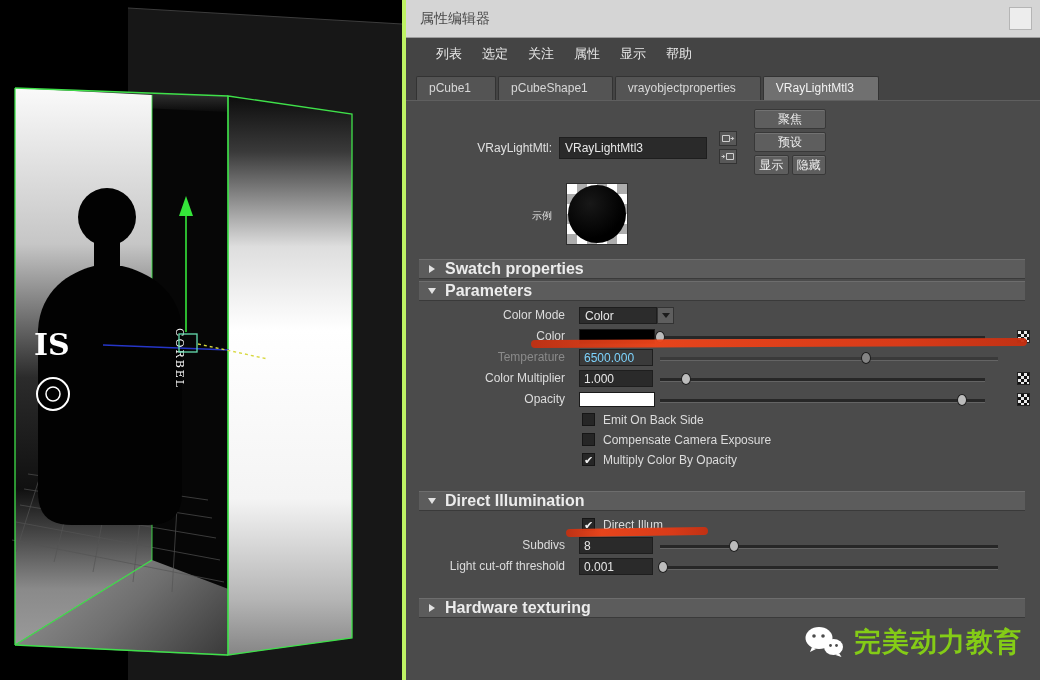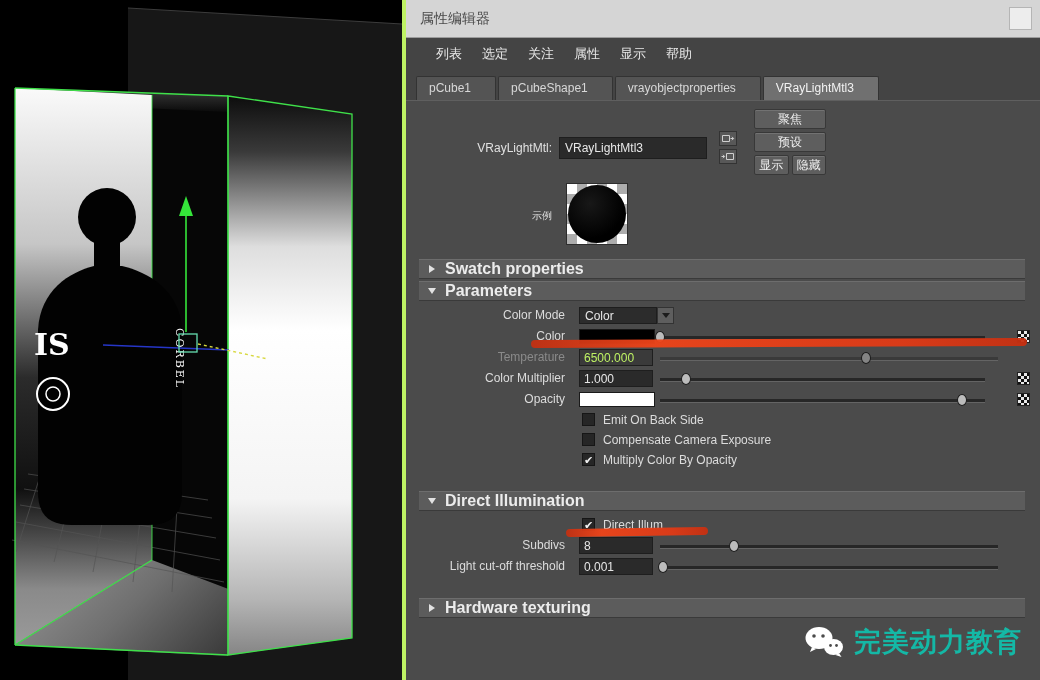--- a/index.html
+++ b/index.html
@@ -72,21 +72,21 @@
     border-left:4px solid transparent; border-right:4px solid transparent; }
 
   .sec-body { position:relative; padding:2px 0 21px 0; }
 
   .prow { position:relative; height:21px; }
   .prow-label { position:absolute; left:0; top:3px; width:153px; text-align:right;
     color:#dcdcdc; font-size:12px; padding-right:7px; white-space:nowrap; }
   .prow-label.dim { color:#8a8a8a; }
   .pfield { position:absolute; left:160px; top:2px; width:74px; height:17px;
     background:#2a2a2a; border:1px solid #1e1e1e; color:#e6e6e6; font-size:12px; padding:0 4px; }
-  .pfield.dim { background:#3a3a3a; color:#bef264; }
+  .pfield.dim { background:#3a3a3a; color:#7dd3fc; }
 
   .dropdown { position:absolute; left:160px; top:2px; display:flex; }
   .dd-value { width:78px; height:17px; background:#2c2c2c; border:1px solid #1e1e1e;
     color:#e6e6e6; font-size:12px; padding:1px 5px; }
   .dd-btn { width:17px; height:17px; background:#5e5e5e; border:1px solid #333;
     display:flex; align-items:center; justify-content:center; }
   .dd-btn .tri-down { border-top-color:#1c1c1c; border-top-width:5px; }
 
   .cswatch { position:absolute; left:160px; top:3px; width:76px; height:15px; border:1px solid #1a1a1a; }
 
@@ -110,21 +110,21 @@
 
   
   .anno { position:absolute; height:8px; border-radius:5px; pointer-events:none; z-index:5;
     background:linear-gradient(90deg,#c23012,#ef4419 25%,#e03a16 75%,#c73011); opacity:.95; }
   .anno-color { left:112px; top:13px; width:496px; transform:rotate(-0.25deg); }
   .anno-di { left:147px; top:13px; width:142px; transform:rotate(-0.8deg); }
 
   
   .watermark { position:absolute; right:18px; bottom:20px; display:flex;
     align-items:center; gap:10px; z-index:3; }
-  .wm-text { color:#14b8a6; font-size:27px; font-weight:bold; letter-spacing:1px; }
+  .wm-text { color:#84cc16; font-size:27px; font-weight:bold; letter-spacing:1px; }
 </style>
 </head>
 <body>
 
 <div class="app">
 
   <div class="viewport">
     <svg viewBox="0 0 402 680">
       <defs>
         <linearGradient id="gWallL" x1="0" y1="0" x2="0" y2="1">

